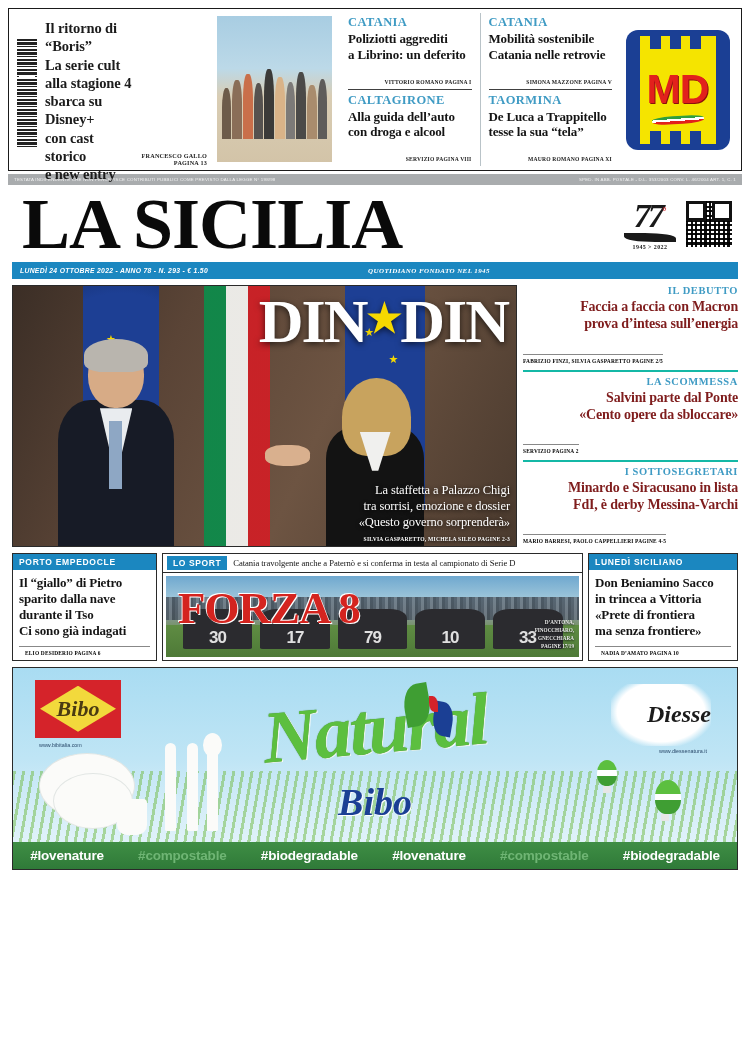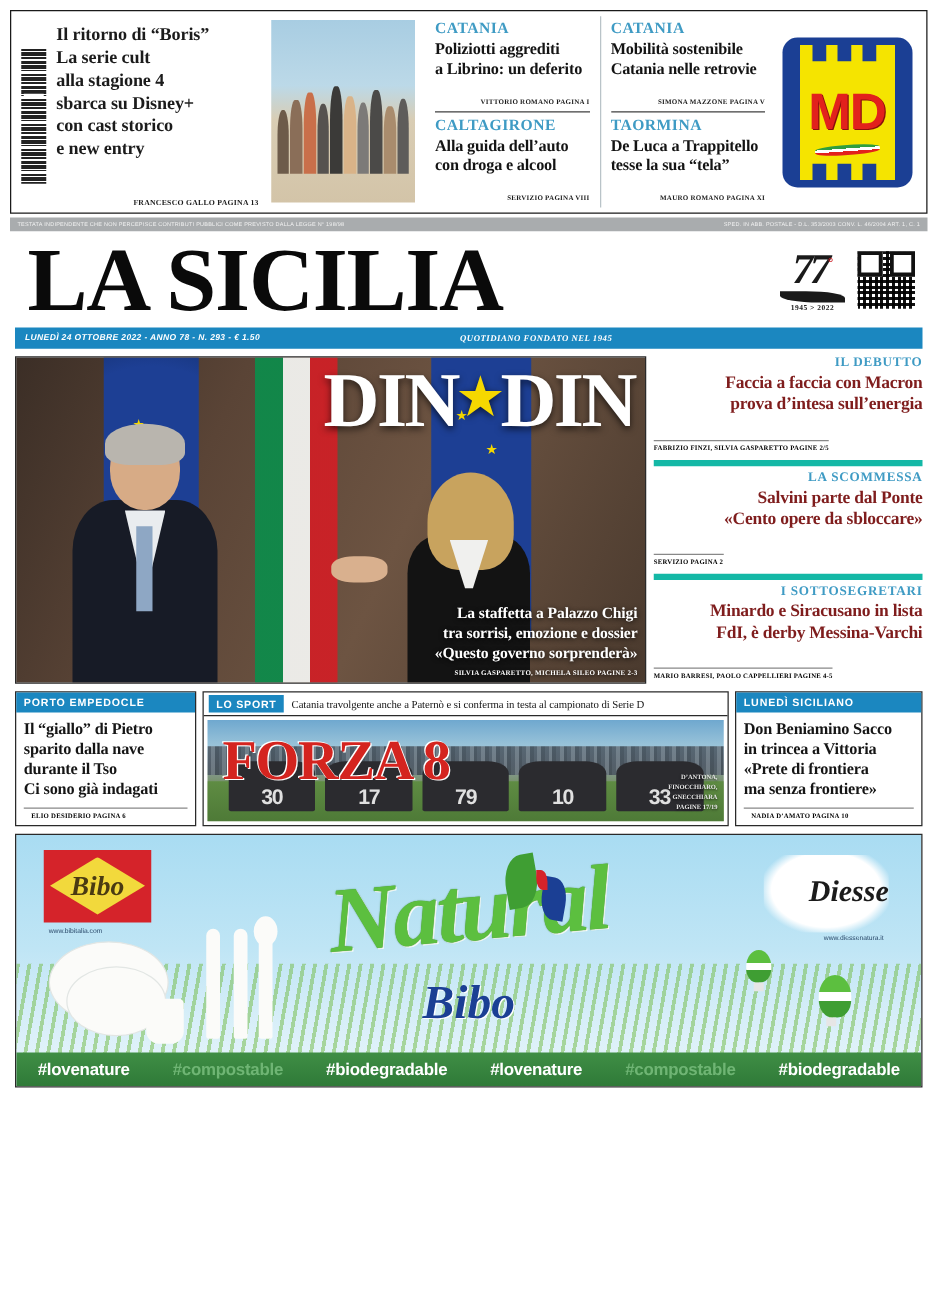--- a/index.html
+++ b/index.html
@@ -28,21 +28,21 @@
       #222 3px, #222 6px, #fff 6px, #fff 7px,
       #222 7px, #222 8px, #fff 8px, #fff 10px);
     position: relative;
   }
   .barcode::after{
     content:""; position:absolute; left:2px; top:34%; width:16px; height:4px; background:#fff;
   }
   .ts-lead {
     width: 172px;
     padding: 6px 4px 0 6px;
-    display: flex; flex-direction: column; justify-content: flex-end;
+    display: flex;  justify-content: flex-end;
   }
   .ts-lead-title {
     font-family: "Liberation Serif", serif;
     font-size: 14.5px;
     font-weight: 700;
     line-height: 1.26;
     color: #1b1b1b;
     letter-spacing: -0.1px;
   }
   .ts-lead-title span { display:block; }
@@ -213,35 +213,35 @@
     font-family:"Liberation Serif", serif;
     font-weight:700; font-size:62px; color:#ffffff;
     letter-spacing:-2px; line-height:1;
     text-shadow: 0 2px 6px rgba(0,0,0,.65);
   }
   .din-title .dot { color:#f5d800; font-size:40px; vertical-align: 10px; }
 
   .lp-caption {
     position:absolute; right:6px; bottom:16px;
     text-align:right; color:#fff;
-    font-size: 12.5px; font-weight:700; line-height:1.28;
+    font-size: 12.5px; font-weight:400; line-height:1.28;
     text-shadow: 0 1px 4px rgba(0,0,0,.85);
     letter-spacing:-0.1px;
   }
   .lp-caption span { display:block; }
   .lp-byline {
     position:absolute; right:6px; bottom:4px;
     color:#fff; font-size:5.6px; font-weight:700;
     text-transform:uppercase; letter-spacing:0.2px;
     text-shadow:0 1px 3px rgba(0,0,0,.9);
   }
 
   .right-col { flex:1; display:flex; flex-direction:column; }
   .rc-item { flex:1; display:flex; flex-direction:column; padding-bottom:3px;}
-  .rc-item + .rc-item { border-top:5px solid #14b8a6; padding-top:4px; margin-top:3px;}
+  .rc-item + .rc-item { border-top:2px solid #14b8a6; padding-top:4px; margin-top:3px;}
   .rc-kicker {
     color:#3f9bc4; font-size:10.5px; font-weight:700; letter-spacing:0.6px;
     text-align:right; margin-bottom:2px;
   }
   .rc-head { font-size:14px; font-weight:700; line-height:1.22; color:#7f1d1d; text-align:right; letter-spacing:-0.2px;}
   .rc-head span { display:block; }
   .rc-byline {
     font-size:5.4px; font-weight:700; text-transform:uppercase; letter-spacing:0.2px;
     margin-top:auto; padding-top:3px; border-top:1px solid #888; align-self:flex-start;
   }

